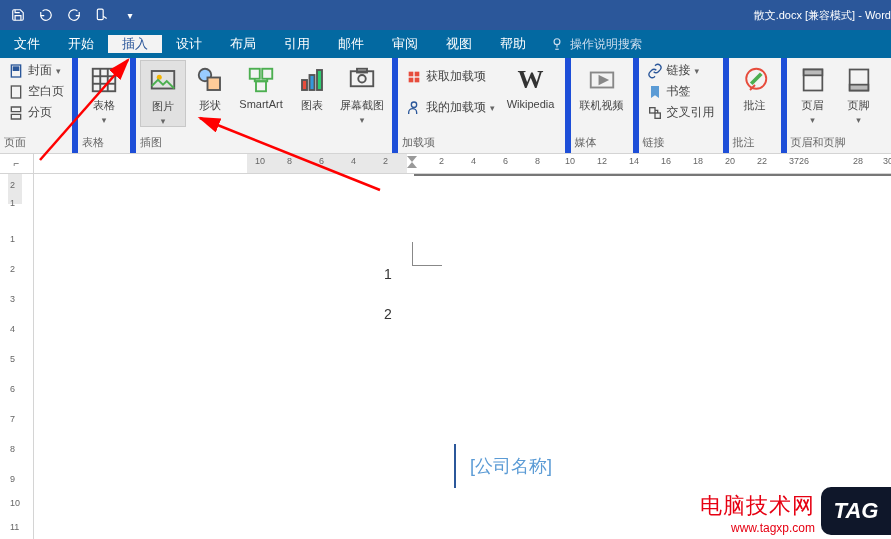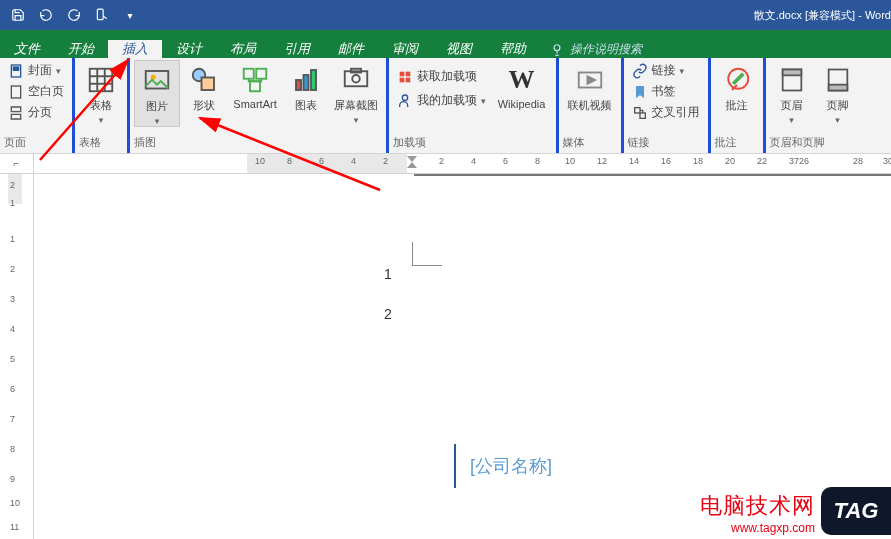--- a/index.html
+++ b/index.html
@@ -5,28 +5,28 @@
 * { margin: 0; padding: 0; box-sizing: border-box; font-family: "Microsoft YaHei", "Segoe UI", sans-serif; }
 body { width: 891px; height: 539px; background: #fff; overflow: hidden; position: relative; }
 
 
 .titlebar { height: 30px; background: #2b579a; display: flex; align-items: center; color: #fff; font-size: 12px; }
 .qat { display: flex; align-items: center; gap: 4px; padding: 0 6px; }
 .qat-btn { width: 24px; height: 24px; display: flex; align-items: center; justify-content: center; color: #fff; font-size: 14px; }
 .title-text { flex: 1; text-align: right; font-size: 11px; }
 
 
-.menubar { height: 28px; background: #15803d; display: flex; align-items: flex-end; color: #fff; font-size: 13px; font-style: italic; }
+.menubar { height: 28px; background: #0369a1; display: flex; align-items: center; color: #fff; font-size: 13px; }
 .menu-tab { padding: 0 14px; display: flex; align-items: center; cursor: pointer; }
 .menu-tab.active { background: #f3f3f3; color: #2b579a; }
 .tell-me { display: flex; align-items: center; gap: 6px; padding: 0 10px; color: #cde; font-size: 12px; }
 
 
 .ribbon { height: 96px; background: #f3f3f3; border-bottom: 1px solid #d4d4d4; display: flex; }
-.group { border-right: 3px solid #1d4ed8; display: flex; flex-direction: column; padding: 2px 4px 0 4px; }
+.group { border-right: 6px solid #1d4ed8; display: flex; flex-direction: column; padding: 2px 4px 0 4px; }
 .group-body { flex: 1; display: flex; align-items: flex-start; gap: 2px; }
 .group-label { text-align: left; font-size: 11px; color: #666; padding: 2px 0 3px 0; }
 .btn-small { display: flex; align-items: center; gap: 4px; font-size: 12px; color: #444; padding: 2px 4px; white-space: nowrap; }
 .btn-large { width: 44px; display: flex; flex-direction: column; align-items: center; justify-content: flex-start; padding-top: 4px; gap: 2px; font-size: 11px; color: #444; }
 .btn-large .ic { width: 32px; height: 32px; display: flex; align-items: center; justify-content: center; }
 .stack { display: flex; flex-direction: column; gap: 0px; }
 .drop-caret { font-size: 9px; color: #666; }
 .highlight { background: #e1e1e1; border: 1px solid #c8c8c8; }
 .btn-large.highlight { width: 46px; }
 
@@ -226,21 +226,21 @@
       <div class="stack" style="padding-top:6px">
         <div class="btn-small">
           <svg width="16" height="16" viewBox="0 0 24 24" fill="#e74c3c">
               <rect x="4" y="4" width="7" height="7"></rect>
               <rect x="13" y="4" width="7" height="7"></rect>
               <rect x="4" y="13" width="7" height="7"></rect>
               <rect x="13" y="13" width="7" height="7"></rect>
             </svg>
           <span>获取加载项</span>
         </div>
-        <div class="btn-small" style="margin-top:3px">
+        <div class="btn-small" style="margin-top:10px">
           <svg width="16" height="16" viewBox="0 0 24 24" fill="none" stroke="#2b579a" stroke-width="2">
               <circle cx="12" cy="7" r="4"></circle>
               <path d="M4 21v-2a6 6 0 0 1 12 0v2"></path>
             </svg>
           <span>我的加载项</span>
             <span class="drop-caret"> ▾</span>
         </div>
       </div>
       <div class="btn-large" style="width:60px">
         <div class="ic" style="font-size:26px;font-family:serif;color:#333;font-weight:bold;">W</div>

